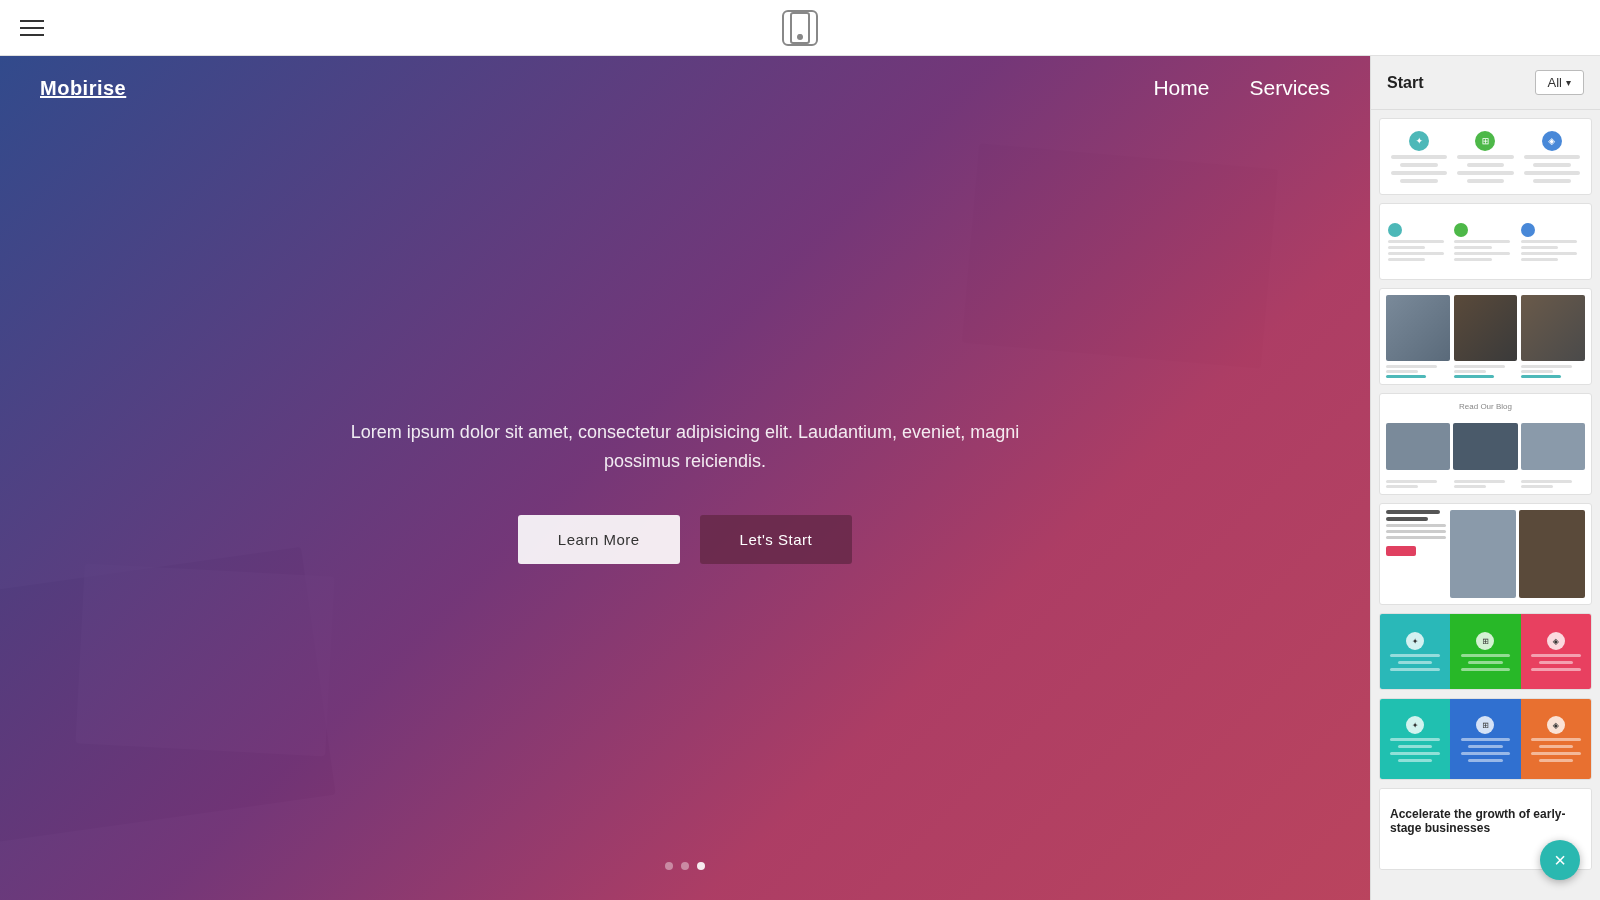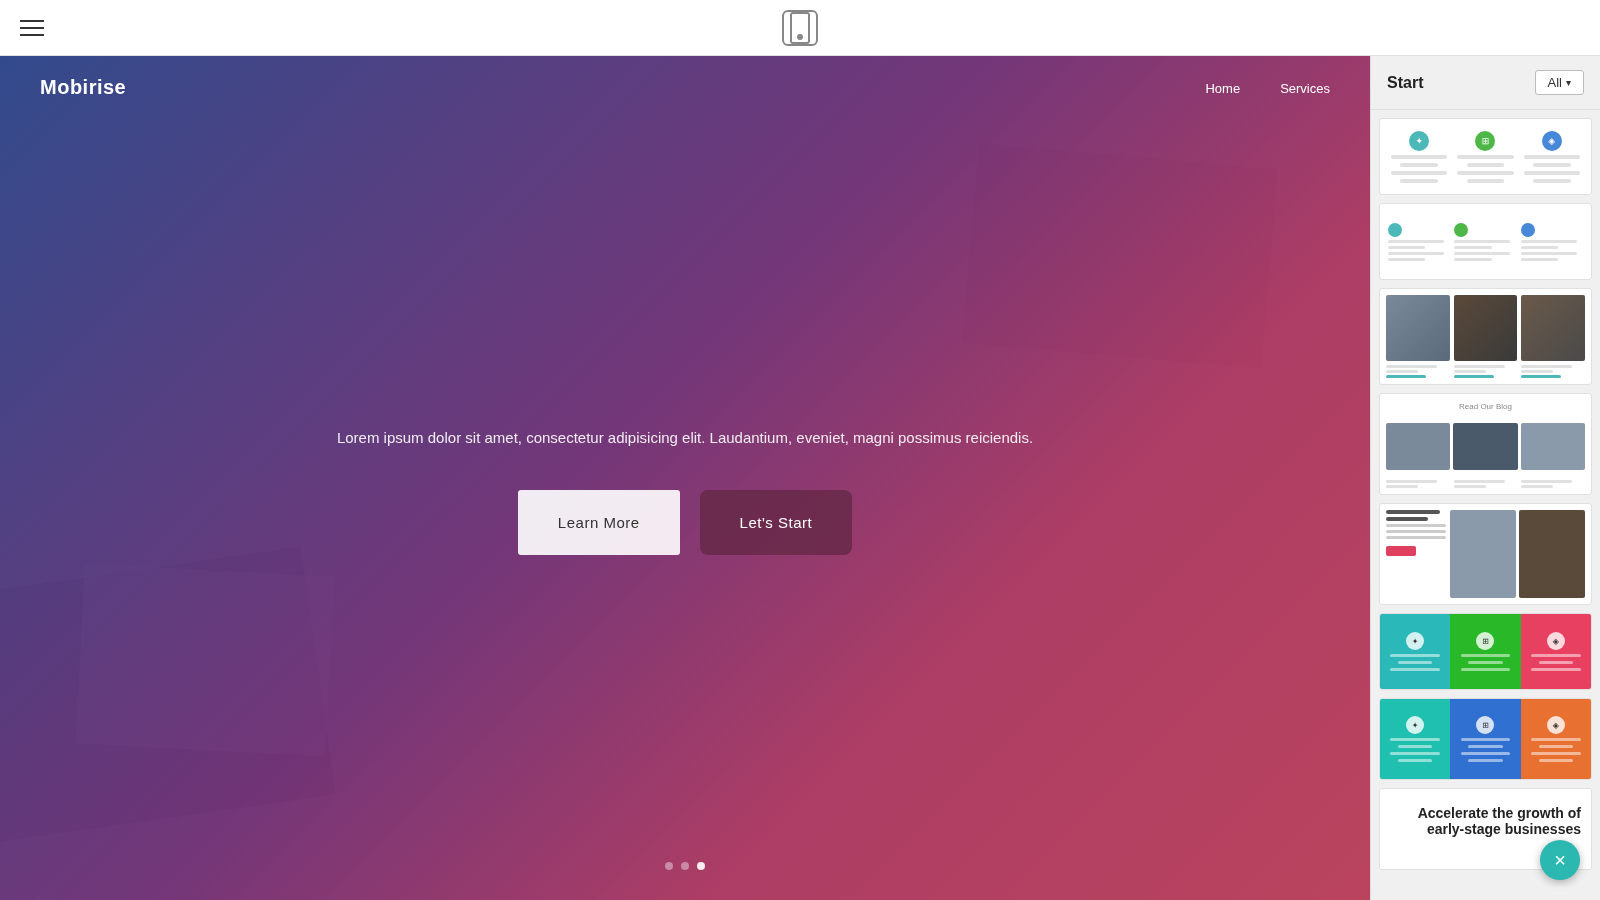--- a/index.html
+++ b/index.html
@@ -81,30 +81,31 @@
       display: flex;
       align-items: center;
       justify-content: space-between;
       padding: 20px 40px;
     }
     .hero-logo {
       color: #fff;
       font-size: 20px;
       font-weight: 700;
       letter-spacing: 0.5px;
+      text-decoration: underline;
     }
     .hero-nav-links {
       display: flex;
       gap: 40px;
       list-style: none;
     }
     .hero-nav-links li a {
       color: #fff;
       text-decoration: none;
-      font-size: 13px;
+      font-size: 21px;
       font-weight: 500;
     }
 
     
     .hero-content {
       position: relative;
       z-index: 10;
       flex: 1;
       display: flex;
       flex-direction: column;
@@ -117,46 +118,46 @@
       color: #fff;
       font-size: 72px;
       font-weight: 900;
       line-height: 1.1;
       letter-spacing: 1px;
       text-transform: uppercase;
       margin-bottom: 30px;
     }
     .hero-subtitle {
       color: rgba(255,255,255,0.9);
-      font-size: 15px;
+      font-size: 18px;
       line-height: 1.6;
       max-width: 700px;
       margin-bottom: 40px;
     }
     .hero-buttons {
       display: flex;
       gap: 20px;
     }
     .btn-learn-more {
       padding: 16px 40px;
       background: rgba(255,255,255,0.9);
       color: #333;
       border: none;
       border-radius: 3px;
       font-size: 15px;
       font-weight: 500;
       cursor: pointer;
       letter-spacing: 0.5px;
     }
     .btn-lets-start {
-      padding: 24px 40px;
+      padding: 8px 40px;
       background: rgba(100,40,70,0.8);
       color: #fff;
       border: none;
-      border-radius: 8px;
+      border-radius: 3px;
       font-size: 15px;
       font-weight: 500;
       cursor: pointer;
       letter-spacing: 0.5px;
     }
 
     .hero-dots {
       position: relative;
       z-index: 10;
       display: flex;
@@ -504,24 +505,24 @@
       height: 80px;
       display: flex;
       flex-direction: column;
       align-items: center;
       justify-content: center;
       gap: 5px;
       padding: 10px;
       background: #fff;
     }
     .bt8-title {
-      font-size: 14px;
+      font-size: 12px;
       font-weight: 700;
       color: #222;
-      text-align: right;
+      text-align: left;
     }
     .bt8-sub {
       font-size: 7px;
       color: #888;
       text-align: center;
     }
 
     
     .close-fab {
       position: absolute;

